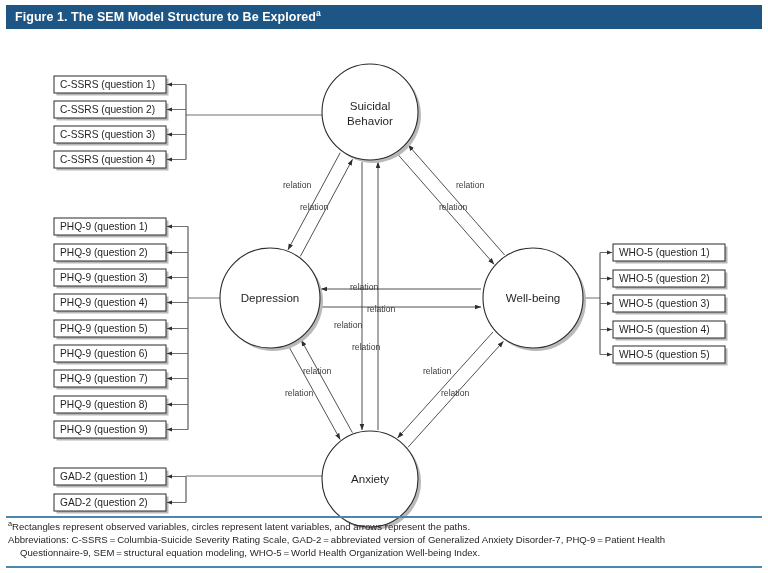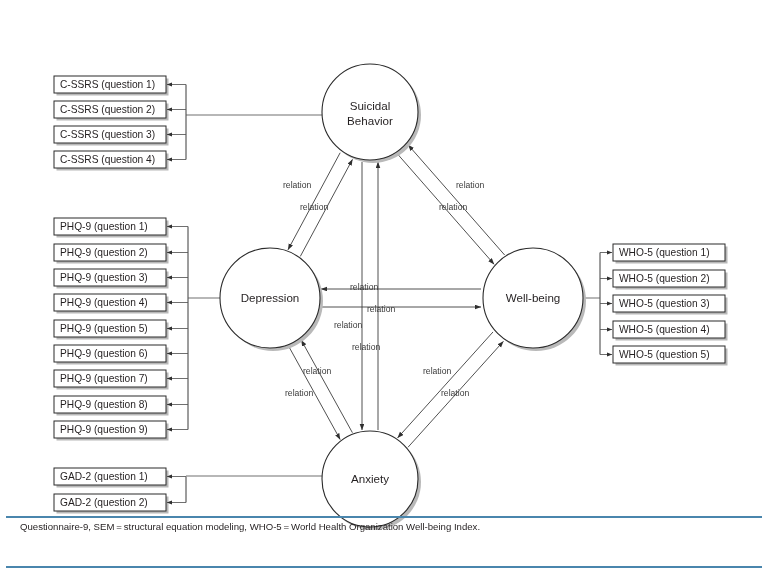--- a/index.html
+++ b/index.html
@@ -147,20 +147,23 @@
     font-size: 7.2px;
     vertical-align: super;
     line-height: 0;
   }
 </style>
 </head>
 <body>
 
 <div id="figure-root">
 
+  <div class="title-bar">
+    <span class="title-text"><span>Figure 1. The SEM Model Structure to Be Explored</span><sup>a</sup></span>
+  </div>
 
   <div class="diagram-wrap">
     <svg class="diagram" viewBox="0 0 768 480">
       <defs>
         <marker id="arrow-sm" markerWidth="7" markerHeight="7" refX="6.2" refY="2.4" orient="auto" markerUnits="strokeWidth">
           <path d="M0,0 L6.4,2.4 L0,4.8 z" fill="#2f2f2f"></path>
         </marker>
         <marker id="arrow-rel" markerWidth="8" markerHeight="8" refX="6.8" refY="2.6" orient="auto" markerUnits="strokeWidth">
           <path d="M0,0 L7,2.6 L0,5.2 z" fill="#2f2f2f"></path>
         </marker>
@@ -302,18 +305,20 @@
           <text x="285" y="342" class="rel-label">relation</text>
           <text x="423" y="320" class="rel-label">relation</text>
           <text x="441" y="342" class="rel-label">relation</text>
         </g>
     </svg>
   </div>
 
   <div class="rule-top"></div>
 
   <div class="footnotes">
+    <div class="fn-line"><span class="fn-sup">a</span><span>Rectangles represent observed variables, circles represent latent variables, and arrows represent the paths.</span></div>
+    <div class="fn-line">Abbreviations: C-SSRS = Columbia-Suicide Severity Rating Scale, GAD-2 = abbreviated version of Generalized Anxiety Disorder-7, PHQ-9 = Patient Health</div>
     <div class="fn-line indent">Questionnaire-9, SEM = structural equation modeling, WHO-5 = World Health Organization Well-being Index.</div>
   </div>
 
   <div class="rule-bottom"></div>
 
 </div>
 
 </body></html>

